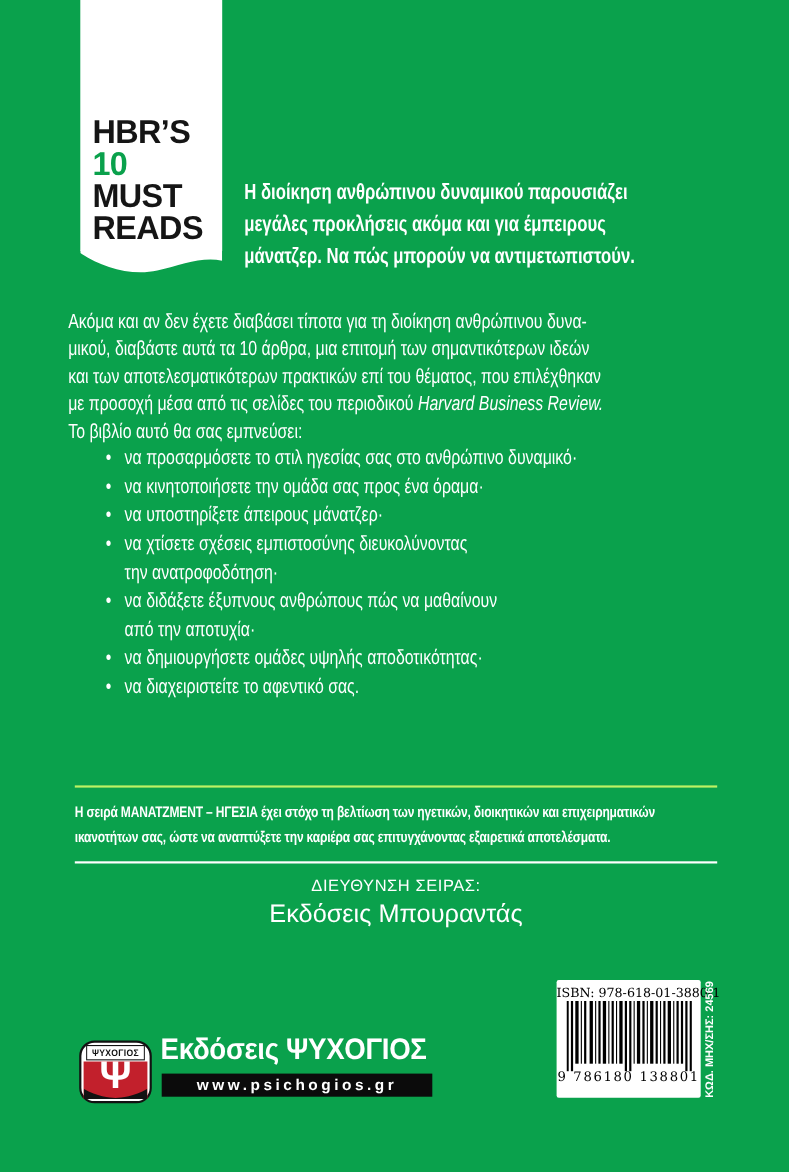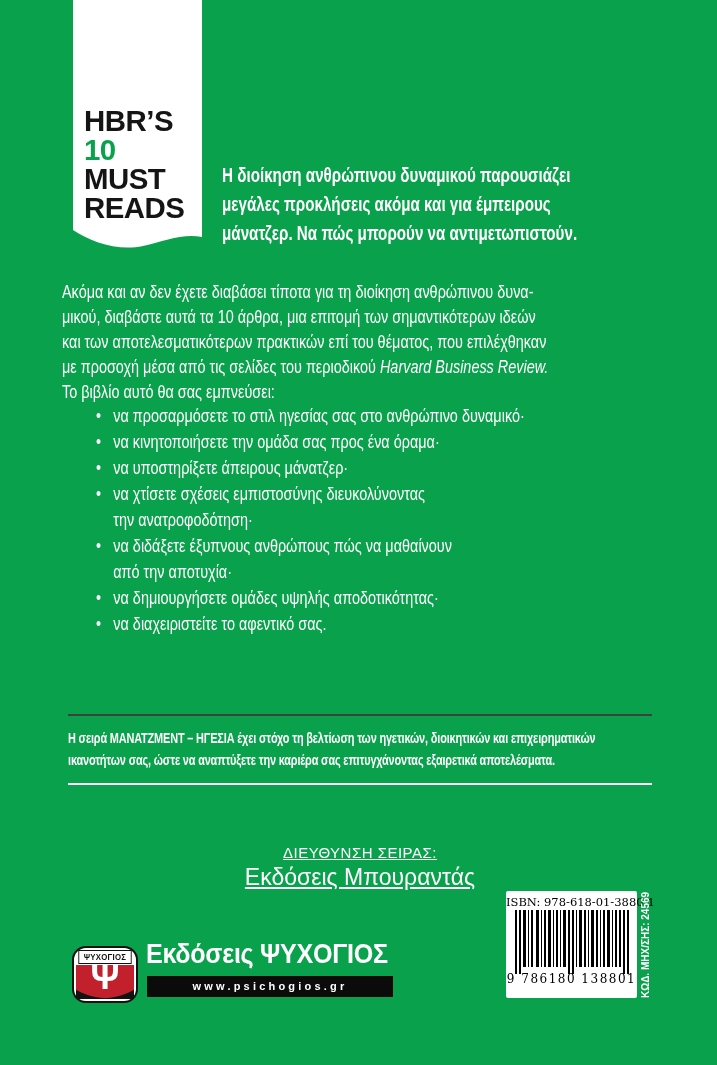--- a/index.html
+++ b/index.html
@@ -38,30 +38,30 @@
     left:93px;top:403px;width:690px;
     font-size:18.5px;line-height:26px;
     transform:scaleX(0.78);transform-origin:left top;
     list-style:none;margin:0;padding:0;
   }
   .bullets li{position:relative;padding-left:26px;white-space:pre-line;}
   .bullets li::before{content:"•";position:absolute;left:4px;}
   
   .series-note{
     left:68px;top:714px;width:584px;
-    border-top:2px solid #404040;border-bottom:2px solid #ffffff;
+    border-top:2px solid #bef264;border-bottom:2px solid #ffffff;
     padding:11px 0 12px 0;
   }
   .series-note-inner{
     width:750px;font-size:14px;font-weight:bold;line-height:22px;
     white-space:pre-line;letter-spacing:-0.2px;
     transform:scaleX(0.78);transform-origin:left top;
   }
   
-  .direction{left:80px;top:844px;width:560px;text-align:center;text-decoration:underline;}
+  .direction{left:80px;top:797px;width:560px;text-align:center;}
   .direction-label{font-size:15px;letter-spacing:0.5px;}
   .direction-name{font-size:23px;margin-top:3px;}
   
   .barcode-box{
     left:506px;top:891px;width:131px;height:107px;background:#ffffff;
     color:#000;text-align:center;border-radius:2px;
   }
   .isbn{font-family:"DejaVu Serif",serif;font-size:11.5px;margin-top:4px;white-space:nowrap;}
   .bars{display:block;margin:1px auto 0 auto;}
   .barcode-digits{font-family:"DejaVu Serif",serif;font-size:12px;letter-spacing:1.5px;margin-top:-2px;white-space:nowrap;}
@@ -89,21 +89,21 @@
     font-size:36px;font-weight:bold;color:#ffffff;line-height:38px;
   }
   .emblem-book{position:absolute;left:0;bottom:0;width:100%;height:10px;display:block;}
   .publisher-name{
     left:146px;top:939px;width:280px;
     font-size:27px;font-weight:bold;letter-spacing:-0.3px;
     transform:scaleX(0.93);transform-origin:left top;white-space:nowrap;
   }
   .website-strip{
     left:147px;top:976px;width:246px;height:21px;background:#0b0b0b;
-    font-size:11px;font-weight:bold;letter-spacing:3.2px;
+    font-size:14px;font-weight:bold;letter-spacing:3.2px;
     line-height:21px;text-align:center;white-space:nowrap;
   }
 </style>
 </head>
 <body>
 
 <div class="abs banner"></div>
 <svg class="abs banner-wave" viewBox="0 0 129 28" preserveAspectRatio="none">
   <path d="M0,0 L129,0 L129,10 C110,6 92,14 70,19 C45,24.5 18,15 0,3 Z" fill="#ffffff"></path>
 </svg>

